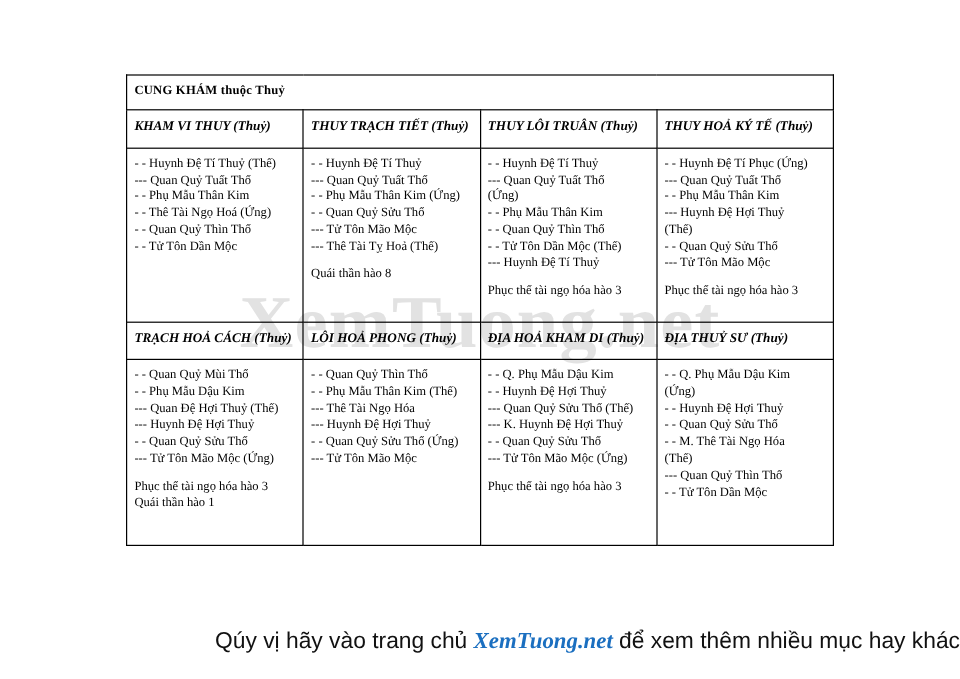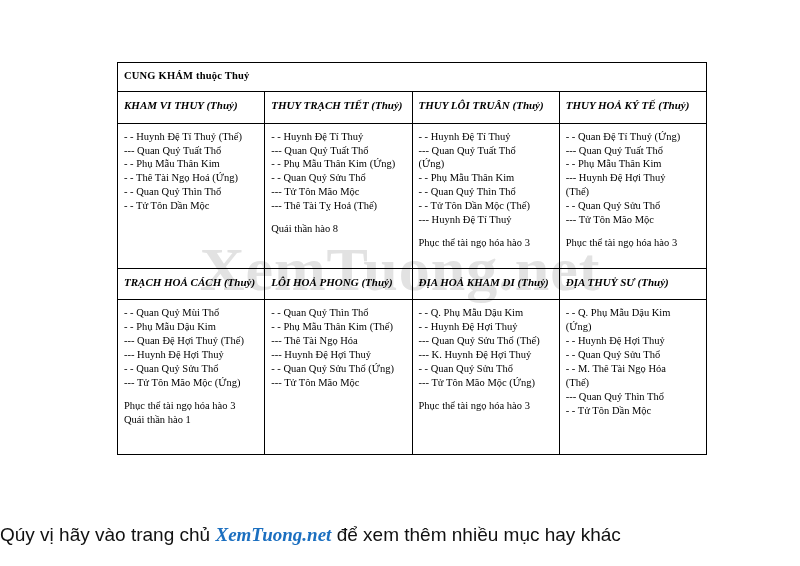--- a/index.html
+++ b/index.html
@@ -31,21 +31,20 @@
     z-index: 0;
     user-select: none;
   }
 
   .sheet {
     position: absolute;
     left: 105px;
     top: 62px;
     width: 590px;
     z-index: 2;
-    margin-left: 12px;
   }
 
   table.grid {
     border-collapse: collapse;
     width: 590px;
     table-layout: fixed;
     background: transparent;
   }
   table.grid td {
     border: 1px solid #000000;
@@ -95,21 +94,21 @@
   .foot-note {
     display: block;
     white-space: nowrap;
   }
 
   .caption {
     position: absolute;
     left: 0;
     top: 524px;
     width: 800px;
-    text-align: left;
+    text-align: right;
     font-family: "Liberation Sans", sans-serif;
     font-size: 19px;
     color: #111111;
     z-index: 3;
     white-space: nowrap;
   }
   .caption .brand {
     color: #1b6fc0;
     font-style: italic;
     font-family: "Liberation Serif", serif;
@@ -174,21 +173,21 @@
               <span class="line">- - Phụ Mẫu Thân Kim</span>
               <span class="line">- - Quan Quỷ Thìn Thổ</span>
               <span class="line">- - Tử Tôn Dần Mộc  (Thế)</span>
               <span class="line">--- Huynh Đệ Tí Thuỷ</span>
             </div>
         <span class="gap"></span>
         <span class="foot-note">Phục thể tài ngọ hóa hào 3</span>
       </td>
       <td class="body-cell">
         <div class="lines">
-              <span class="line">- - Quan Đệ Tí Thuỷ  (Ứng)</span>
+              <span class="line">- - Huynh Đệ Tí Phục  (Ứng)</span>
               <span class="line">--- Quan Quỷ Tuất Thổ</span>
               <span class="line">- - Phụ Mẫu Thân Kim</span>
               <span class="line">--- Huynh Đệ Hợi Thuỷ</span>
               <span class="line">(Thế)</span>
               <span class="line">- - Quan Quỷ Sửu Thổ</span>
               <span class="line">--- Tử Tôn Mão Mộc</span>
             </div>
         <span class="gap"></span>
         <span class="foot-note">Phục thể tài ngọ hóa hào 3</span>
       </td>

